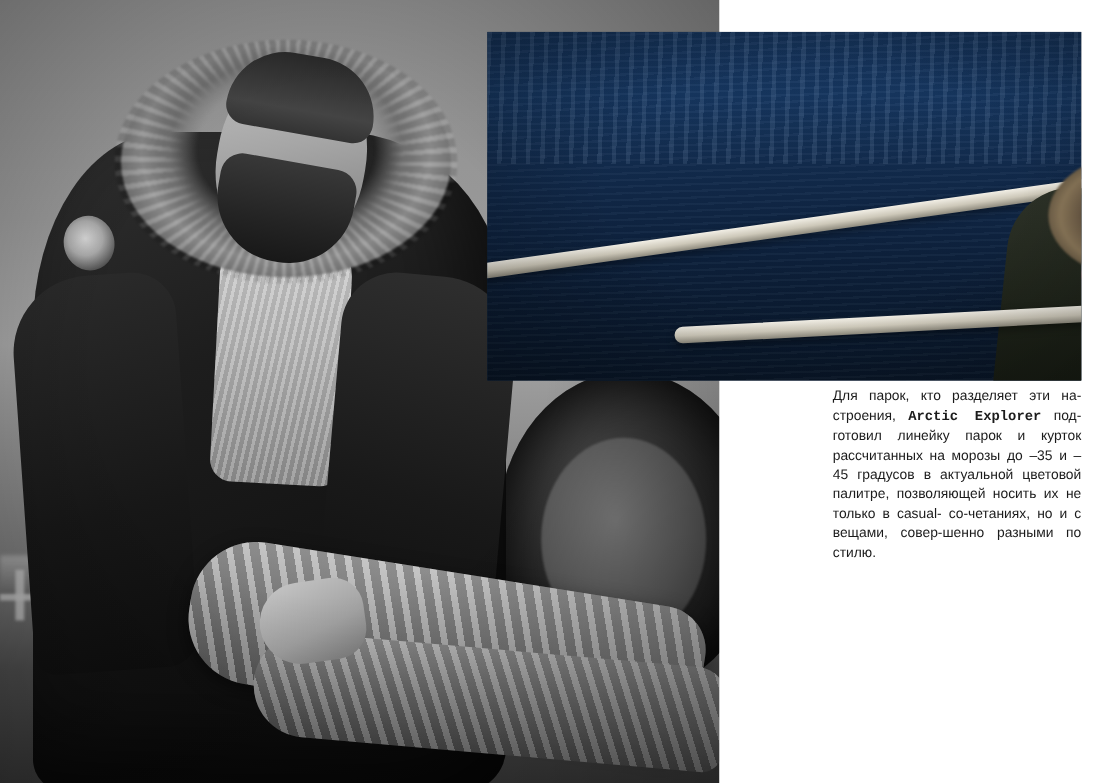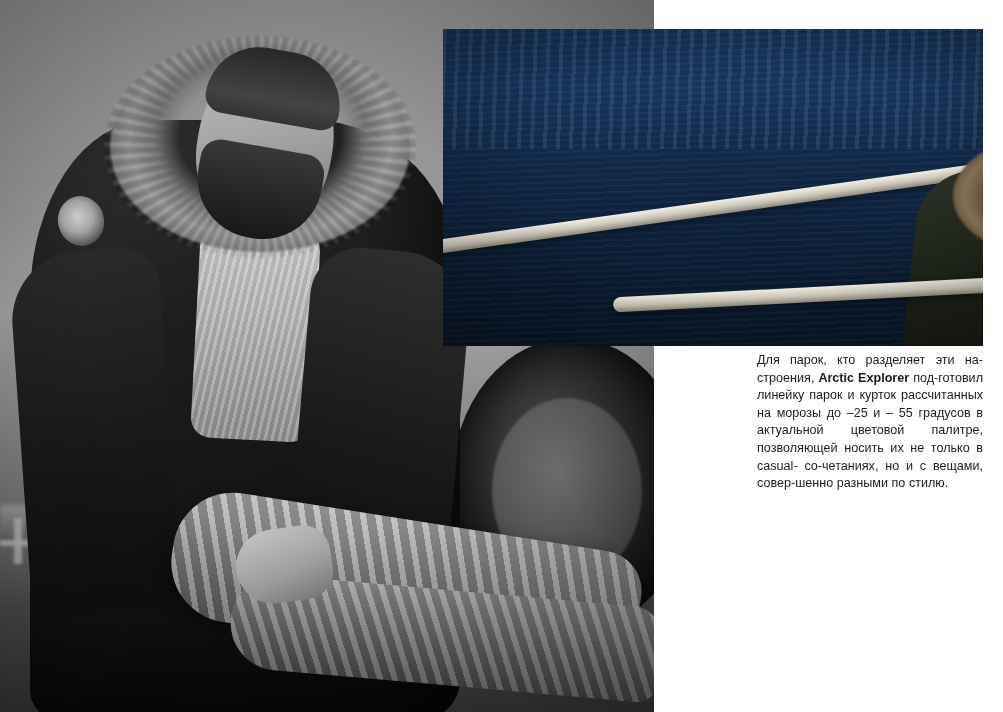--- a/index.html
+++ b/index.html
@@ -339,20 +339,21 @@
     font-family: "Liberation Sans", sans-serif;
     font-size: 12.6px;
     line-height: 17.6px;
     color: #1b1b1b;
     text-align: justify;
     text-justify: inter-word;
     hyphens: manual;
   }
   .brand {
     font-weight: bold;
+    font-family: Liberation Mono, monospace;
   }
 
   
   .white-top-left {
     position: absolute;
     left: 654px;
     top: 0;
     width: 349px;
     height: 29px;
     background: #ffffff;
@@ -425,16 +426,16 @@
     <div class="man2-body"></div>
     <div class="man2-hoodfur"></div>
 
     <div class="man2-patch"></div>
 
     <div class="rail2"></div>
     <div class="photo2-shadow"></div>
   </div>
 
   <div class="text-col">
-    <p class="body-copy"><span>Для парок, кто разделяет эти на-строения, </span><span class="brand">Arctic Explorer</span><span> под-готовил линейку парок и курток рассчитанных на морозы до –25 и – 55 градусов в актуальной цветовой палитре, позволяющей носить их не только в casual- со-четаниях, но и с вещами, совер-шенно разными по стилю.</span></p>
+    <p class="body-copy"><span>Для парок, кто разделяет эти на-строения, </span><span class="brand">Arctic Explorer</span><span> под-готовил линейку парок и курток рассчитанных на морозы до –35 и – 45 градусов в актуальной цветовой палитре, позволяющей носить их не только в casual- со-четаниях, но и с вещами, совер-шенно разными по стилю.</span></p>
   </div>
 
 </div>
 
 </body></html>

